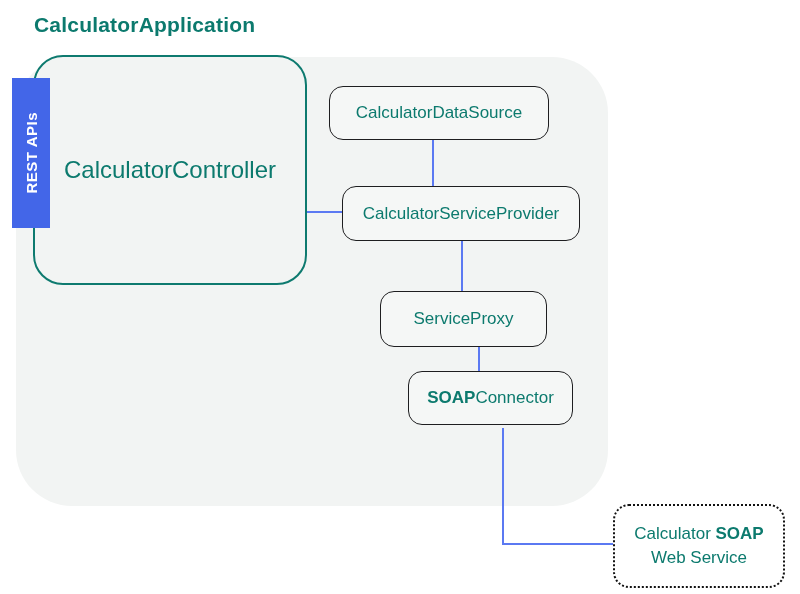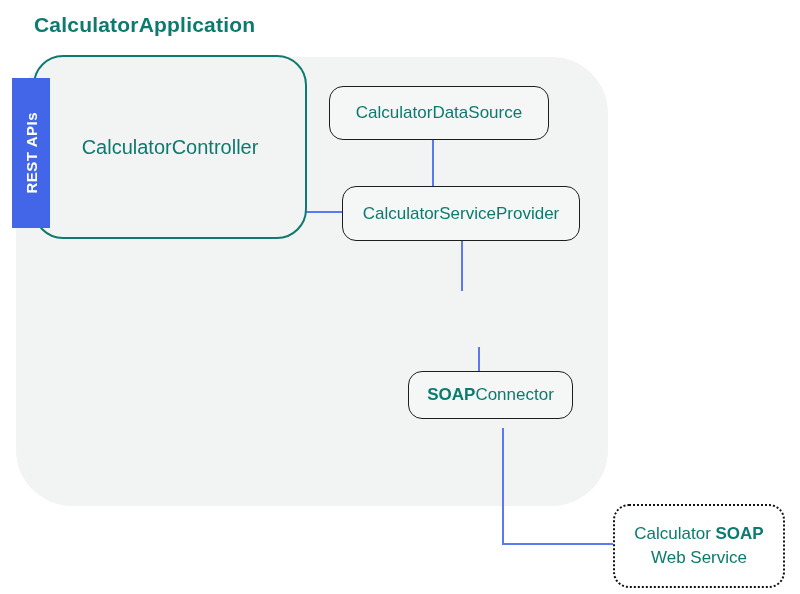--- a/index.html
+++ b/index.html
@@ -35,30 +35,30 @@
     position:absolute;
     display:flex;align-items:center;justify-content:center;
     text-align:center;
     color:var(--teal);
     font-size:17px;
     background:var(--node-bg);
     border:1.5px solid var(--node-border);
     border-radius:14px;
   }
   .node--controller{
-    left:33px;top:55px;width:274px;height:184px;
+    left:33px;top:55px;width:274px;height:230px;
     border:2.5px solid var(--teal-border);
     border-radius:30px;
     background:var(--container-bg);
-    font-size:20px;
+    font-size:24px;
   }
   .node--data-source{left:329px;top:86px;width:220px;height:54px;}
   .node--service-provider{left:342px;top:186px;width:238px;height:55px;}
   .node--service-proxy{left:380px;top:291px;width:167px;height:56px;}
-  .node--soap-connector{left:408px;top:371px;width:165px;height:48px;}
+  .node--soap-connector{left:408px;top:371px;width:165px;height:54px;}
   .node--soap-web-service{
     left:613px;top:504px;width:172px;height:84px;
     border:2px dotted #121212;
     border-radius:16px;
     background:var(--white);
     line-height:1.4;
   }
   .rest-band{
     position:absolute;left:12px;top:78px;width:38px;height:150px;
     background:var(--accent-blue);
@@ -107,20 +107,23 @@
   </div>
 
   <div class="node node--data-source">
     <span>CalculatorDataSource</span>
   </div>
 
   <div class="node node--service-provider">
     <span>CalculatorServiceProvider</span>
   </div>
 
+  <div class="node node--service-proxy">
+    <span>ServiceProxy</span>
+  </div>
 
   <div class="node node--soap-connector">
     <span><span class="bold">SOAP</span><span>Connector</span></span>
   </div>
 
   <div class="node node--soap-web-service">
     <span>
       <span>Calculator </span><span class="bold">SOAP</span><br>
       <span>Web Service</span>
     </span>

